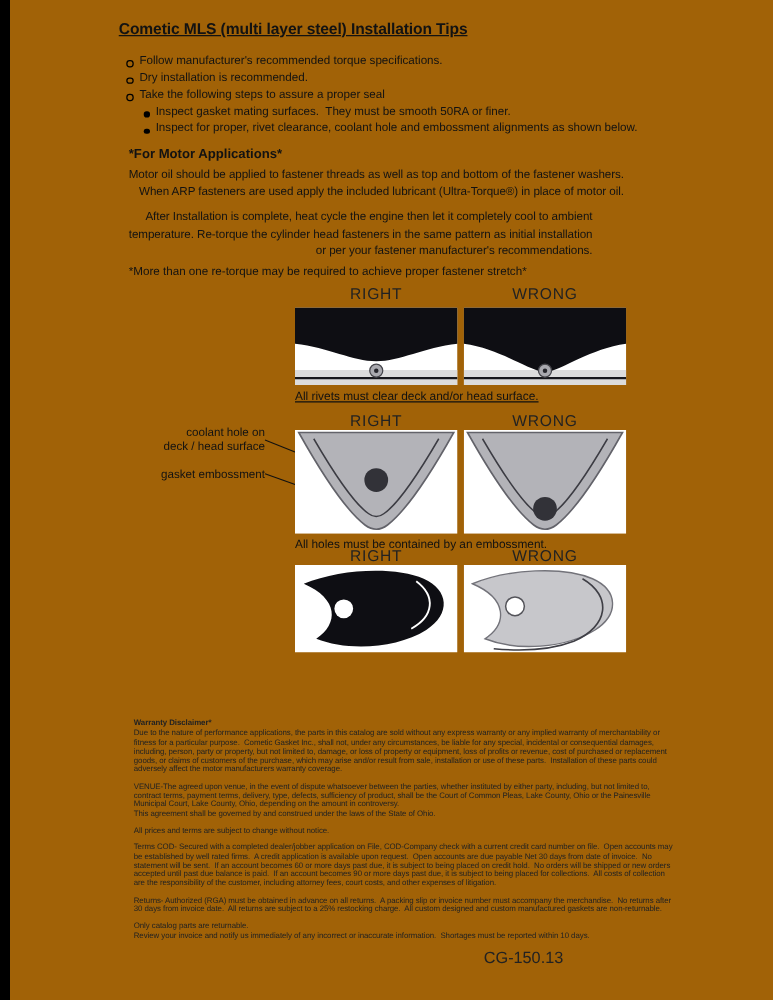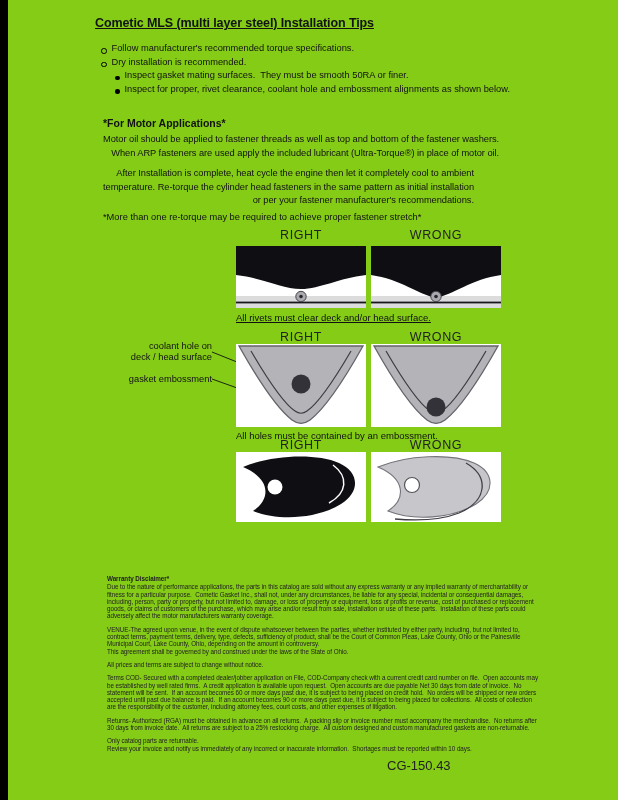--- a/index.html
+++ b/index.html
@@ -1,18 +1,18 @@
 <!DOCTYPE html>
 <html><head>
 <meta charset="utf-8">
 <style>
   html,body{margin:0;padding:0;}
   body{width:618px;height:800px;position:relative;background:#ffffff;
        font-family:"Liberation Sans","DejaVu Sans",sans-serif;color:#121212;}
-  .page{position:absolute;left:0;top:0;width:618px;height:800px;background:#84cc16;overflow:hidden;}
+  .page{position:absolute;left:0;top:0;width:618px;height:800px;background:#a16207;overflow:hidden;}
   .spine{position:absolute;left:0;top:0;width:8px;height:800px;background:#000;}
 
   .title{position:absolute;left:95px;top:16px;margin:0;font-size:12.5px;font-weight:bold;
          text-decoration:underline;letter-spacing:-0.1px;}
 
   .tips{position:absolute;left:101px;top:42px;font-size:9.3px;line-height:13.5px;}
   .tip{display:flex;gap:5px;align-items:center;}
   .tip .tx{white-space:pre;}
   .tip.sub{margin-left:14px;}
   .mk{flex:none;border-radius:50%;margin-top:4.5px;}
@@ -54,20 +54,24 @@
   <h1 class="title">Cometic MLS (multi layer steel) Installation Tips</h1>
 
   <div class="tips">
     <div class="tip">
       <span class="mk o"></span>
       <span class="tx">Follow manufacturer's recommended torque specifications.</span>
     </div>
     <div class="tip">
       <span class="mk o"></span>
       <span class="tx">Dry installation is recommended.</span>
+    </div>
+    <div class="tip">
+      <span class="mk o"></span>
+      <span class="tx">Take the following steps to assure a proper seal</span>
     </div>
     <div class="tip sub">
       <span class="mk f"></span>
       <span class="tx">Inspect gasket mating surfaces.  They must be smooth 50RA or finer.</span>
     </div>
     <div class="tip sub">
       <span class="mk f"></span>
       <span class="tx">Inspect for proper, rivet clearance, coolant hole and embossment alignments as shown below.</span>
     </div>
   </div>
@@ -158,14 +162,14 @@
 be established by well rated firms.  A credit application is available upon request.  Open accounts are due payable Net 30 days from date of invoice.  No
 statement will be sent.  If an account becomes 60 or more days past due, it is subject to being placed on credit hold.  No orders will be shipped or new orders
 accepted until past due balance is paid.  If an account becomes 90 or more days past due, it is subject to being placed for collections.  All costs of collection
 are the responsibility of the customer, including attorney fees, court costs, and other expenses of litigation.</p>
     <p>Returns- Authorized (RGA) must be obtained in advance on all returns.  A packing slip or invoice number must accompany the merchandise.  No returns after
 30 days from invoice date.  All returns are subject to a 25% restocking charge.  All custom designed and custom manufactured gaskets are non-returnable.</p>
     <p>Only catalog parts are returnable.
 Review your invoice and notify us immediately of any incorrect or inaccurate information.  Shortages must be reported within 10 days.</p>
   </div>
 
-  <div class="doc-code">CG-150.43</div>
+  <div class="doc-code">CG-150.13</div>
 </div>
 
 </body></html>

